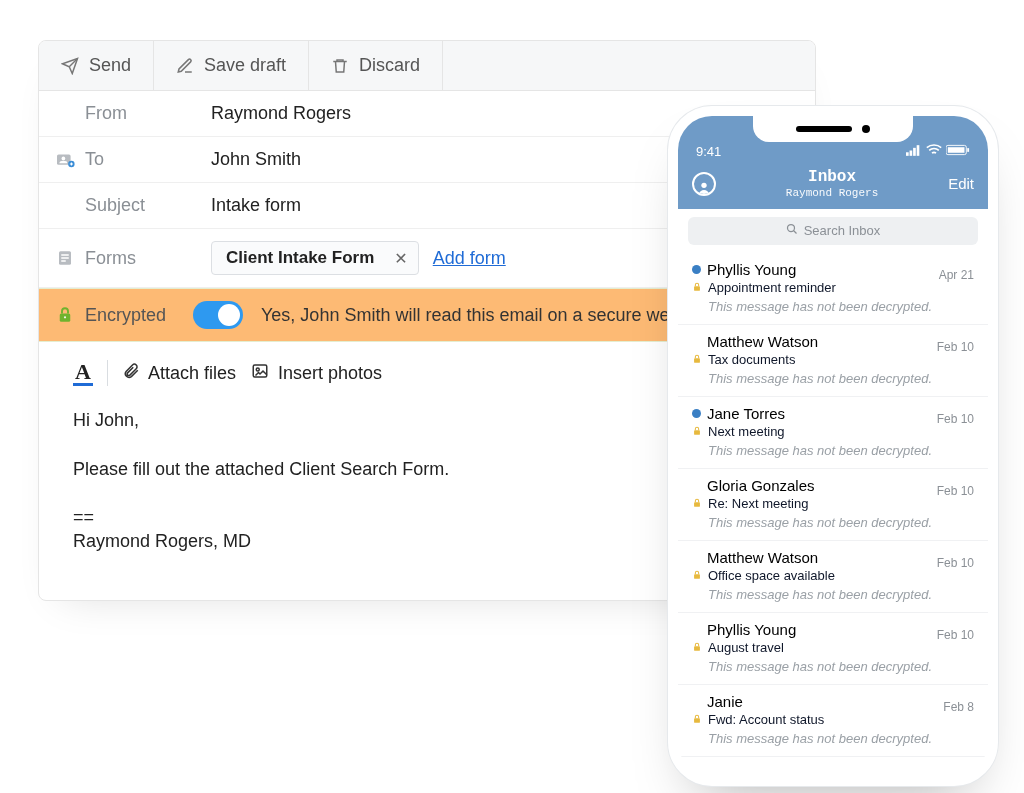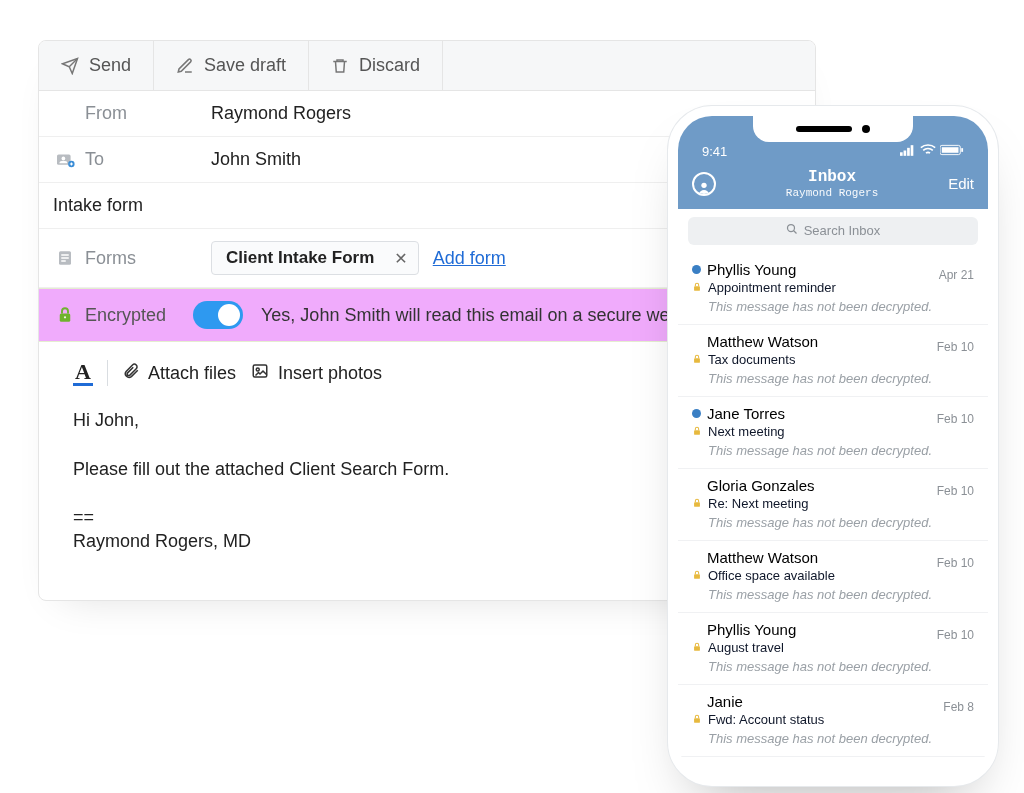--- a/index.html
+++ b/index.html
@@ -80,21 +80,21 @@
   }
   .chip .x { font-weight: 400; color: #666; cursor: pointer; font-size: 16px; }
   .add-form {
     margin-left: 14px;
     color: #1f6bd6;
     text-decoration: underline;
     font-size: 18px;
   }
 
   .row.encrypted {
-    background: #f0abfc;
+    background: #fdba74;
     border-top: 1px solid #e5eed0;
     border-bottom: 1px solid #e5eed0;
   }
   .row.encrypted .left { color: #5b8a2f; width: 140px; }
   .lock {
     width: 18px; height: 20px;
     display: inline-block;
   }
   .toggle {
     position: relative;
@@ -174,21 +174,21 @@
   .p-header {
     background: #6f9bc7;
     color: #fff;
     padding-top: 28px;
   }
   .statusbar {
     display: flex;
     justify-content: space-between;
     align-items: center;
     font-size: 13px;
-    padding: 0 24px 4px;
+    padding: 0 18px 4px;
   }
   .status-icons { display: flex; gap: 4px; align-items: center; }
   .navbar {
     display: flex;
     align-items: center;
     justify-content: space-between;
     padding: 6px 14px 10px;
   }
   .avatar-circle {
     width: 24px; height: 24px;
@@ -291,20 +291,24 @@
             <circle cx="20" cy="15" r="4" fill="#3a8dd6"></circle>
             <path d="M20 13v4M18 15h4" stroke="#fff" stroke-width="1.4"></path>
           </svg>
       </span>
       <span>To</span>
     </div>
     <div class="value">John Smith</div>
   </div>
 
   <div class="row">
+    <div class="left">
+        <span class="slot"></span>
+        <span>Subject</span>
+      </div>
     <div class="value">Intake form</div>
   </div>
 
   <div class="row">
     <div class="left">
       <span class="slot">
         <svg width="18" height="18" viewBox="0 0 24 24" fill="#b8bcc1">
             <rect x="4" y="3" width="16" height="18" rx="2"></rect>
             <rect x="7" y="7" width="10" height="2" fill="#fff"></rect>
             <rect x="7" y="11" width="10" height="2" fill="#fff"></rect>

